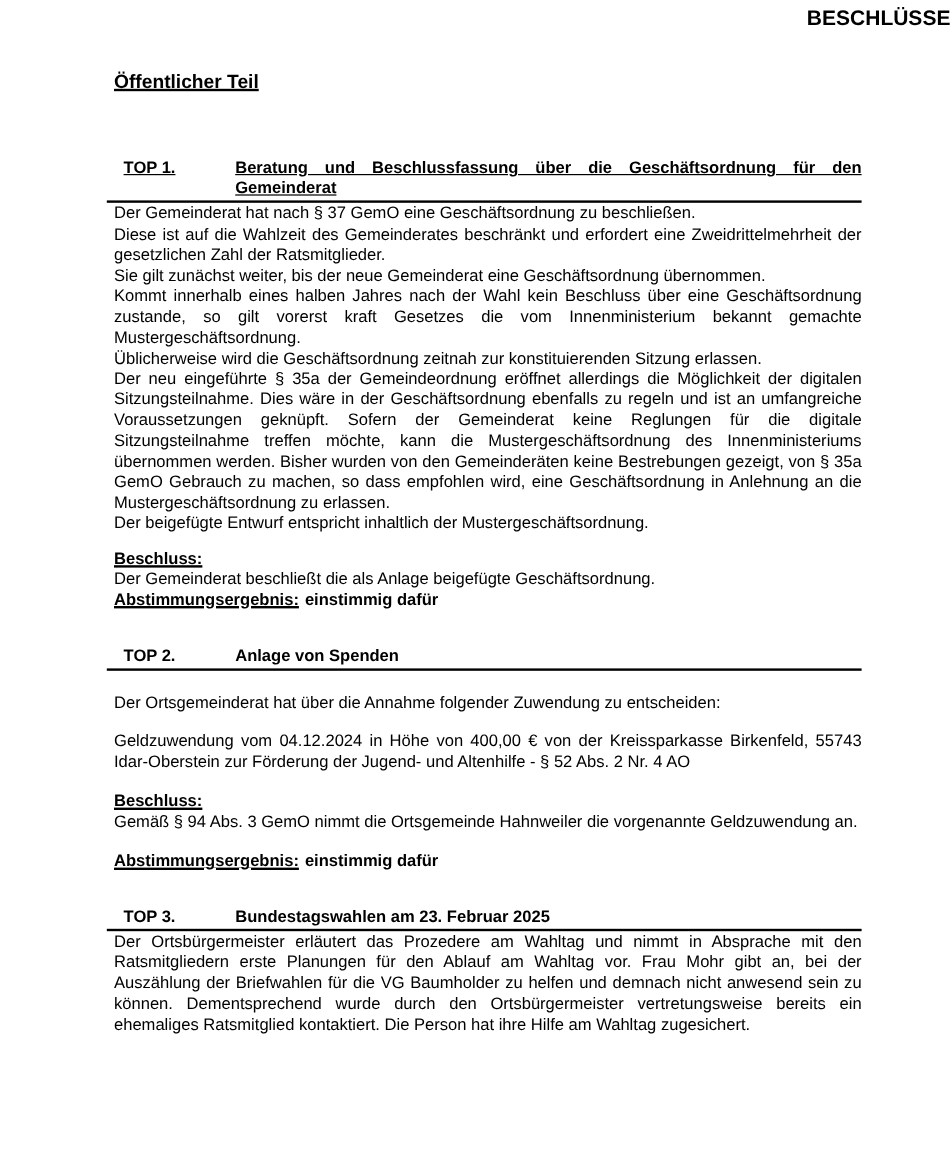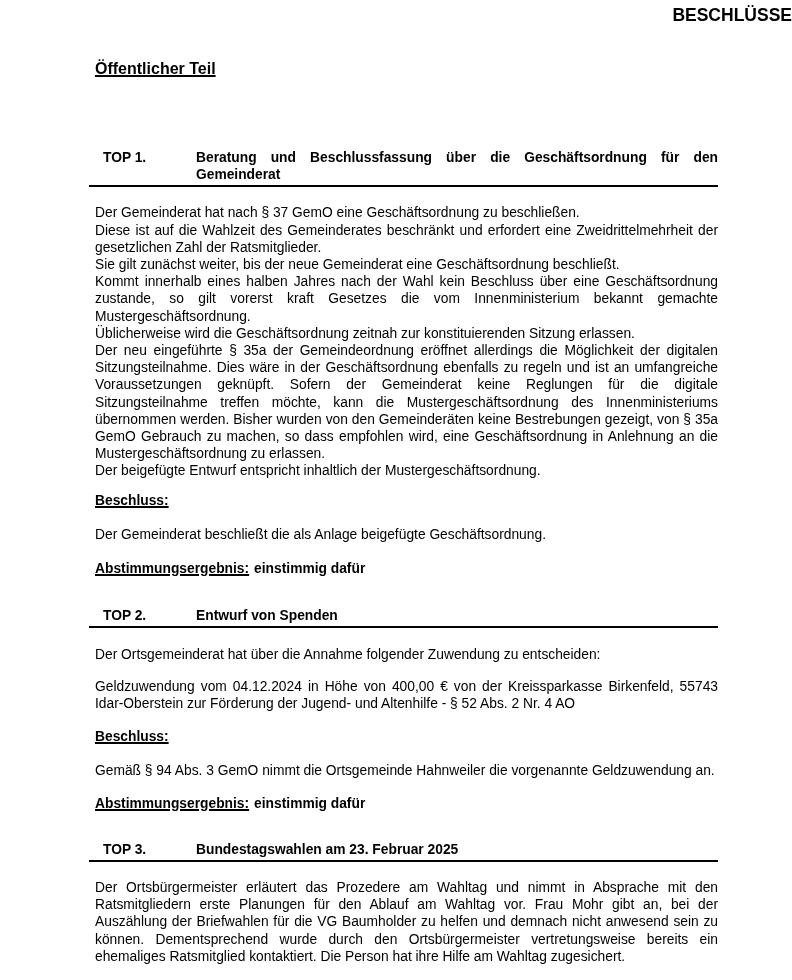--- a/index.html
+++ b/index.html
@@ -49,63 +49,63 @@
     font-weight: bold;
     text-decoration: underline;
     text-decoration-thickness: 1.5px;
   }
   .abstimmung { font-weight: bold; }
   .abstimmung .abstimmung-value { margin-left: 5px; }
   
   .mt12 { margin-top: 12px; }
   .mt14 { margin-top: 14px; }
   .mt16 { margin-top: 16px; }
-  .mt17 { margin-top: 17px; }
+  .mt17 { }
   .mt18 { margin-top: 18px; }
   .mt30 { margin-top: 30px; }
   .mt32 { margin-top: 28px; }
-  .mt53 { margin-top: 71px; }
+  .mt53 { margin-top: 53px; text-decoration: underline; }
 </style>
 </head>
 <body>
 
 <div>
 
   <h1 class="doc-title">BESCHLÜSSE</h1>
 
   <div class="sec-heading">Öffentlicher Teil</div>
 
   <div class="top-heading mt53">
     <span class="top-label">TOP 1.</span>
     <span class="top-title">Beratung und Beschlussfassung über die Geschäftsordnung für den Gemeinderat</span>
   </div>
 
   <div class="block mt17">
     <p>Der Gemeinderat hat nach § 37 GemO eine Geschäftsordnung zu beschließen.</p>
     <p>Diese ist auf die Wahlzeit des Gemeinderates beschränkt und erfordert eine Zweidrittelmehrheit der gesetzlichen Zahl der Ratsmitglieder.</p>
-    <p>Sie gilt zunächst weiter, bis der neue Gemeinderat eine Geschäftsordnung beschließt.</p>
+    <p>Sie gilt zunächst weiter, bis der neue Gemeinderat eine Geschäftsordnung übernommen.</p>
     <p>Kommt innerhalb eines halben Jahres nach der Wahl kein Beschluss über eine Geschäftsordnung zustande, so gilt vorerst kraft Gesetzes die vom Innenministerium bekannt gemachte Mustergeschäftsordnung.</p>
     <p>Üblicherweise wird die Geschäftsordnung zeitnah zur konstituierenden Sitzung erlassen.</p>
     <p>Der neu eingeführte § 35a der Gemeindeordnung eröffnet allerdings die Möglichkeit der digitalen Sitzungsteilnahme. Dies wäre in der Geschäftsordnung ebenfalls zu regeln und ist an umfangreiche Voraussetzungen geknüpft. Sofern der Gemeinderat keine Reglungen für die digitale Sitzungsteilnahme treffen möchte, kann die Mustergeschäftsordnung des Innenministeriums übernommen werden. Bisher wurden von den Gemeinderäten keine Bestrebungen gezeigt, von § 35a GemO Gebrauch zu machen, so dass empfohlen wird, eine Geschäftsordnung in Anlehnung an die Mustergeschäftsordnung zu erlassen.</p>
     <p>Der beigefügte Entwurf entspricht inhaltlich der Mustergeschäftsordnung.</p>
   </div>
 
   <div class="block mt12 label-underline">Beschluss:</div>
 
   <div class="block mt17">
     <p>Der Gemeinderat beschließt die als Anlage beigefügte Geschäftsordnung.</p>
   </div>
 
   <div class="block mt17 abstimmung">
     <span class="label-underline">Abstimmungsergebnis:</span><span class="abstimmung-value">einstimmig dafür</span>
   </div>
 
   <div class="top-heading mt30">
     <span class="top-label">TOP 2.</span>
-    <span class="top-title">Entwurf von Spenden</span>
+    <span class="top-title">Anlage von Spenden</span>
   </div>
 
   <div class="block mt18">
     <p>Der Ortsgemeinderat hat über die Annahme folgender Zuwendung zu entscheiden:</p>
   </div>
 
   <div class="block mt14">
     <p>Geldzuwendung vom 04.12.2024 in Höhe von 400,00 € von der Kreissparkasse Birkenfeld, 55743 Idar-Oberstein zur Förderung der Jugend- und Altenhilfe - § 52 Abs. 2 Nr. 4 AO</p>
   </div>
 

